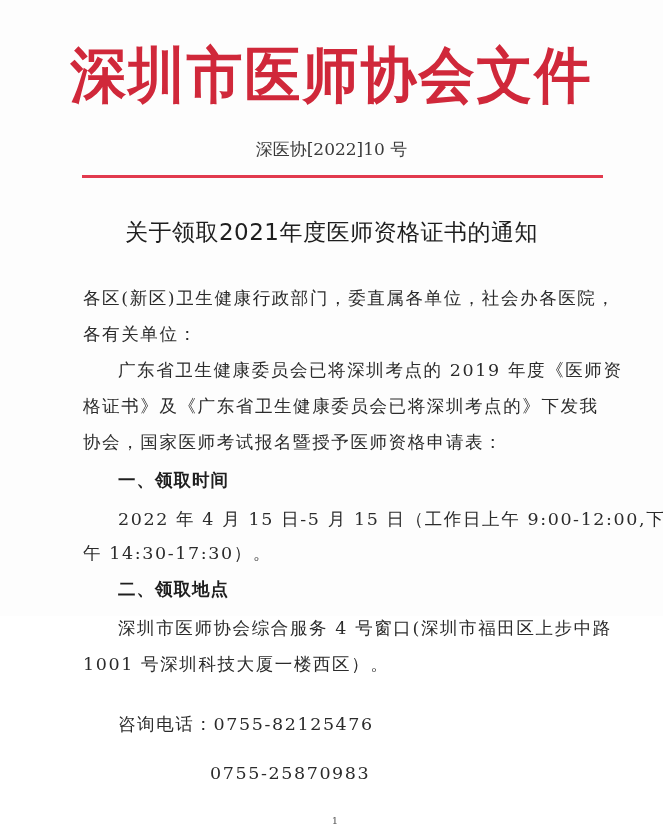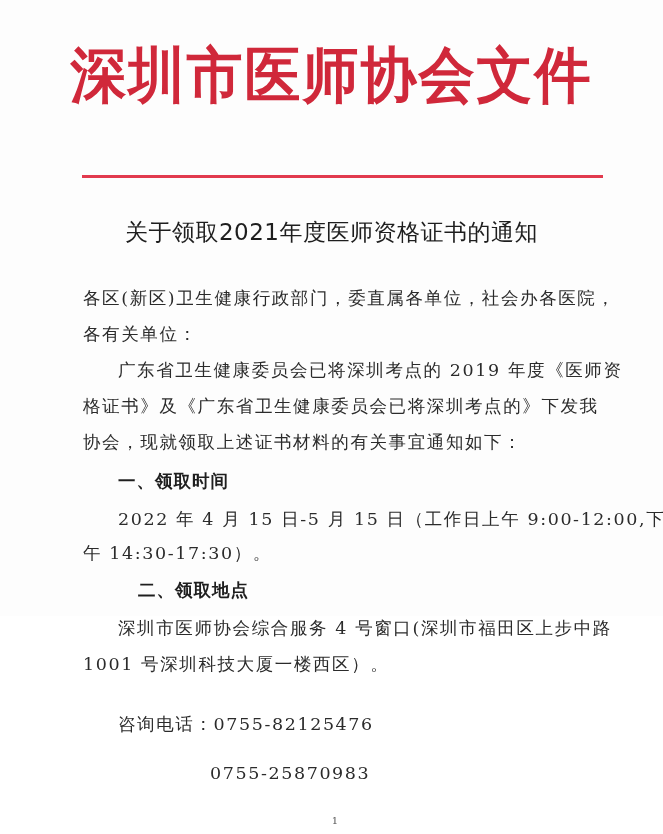--- a/index.html
+++ b/index.html
@@ -71,21 +71,21 @@
       width: 520px;
       font-size: 17.5px;
       line-height: 28px;
       white-space: nowrap;
       color: #2b2b2b;
       letter-spacing: 1.6px;
     }
     .indent { left: 118px; }
     .phone-indent { left: 210px; }
     .heading {
-      font-family: Liberation Serif, serif;
+      font-family: Liberation Mono, monospace;
       font-weight: bold;
       letter-spacing: 1px;
       color: #1e1e1e;
     }
     .page-number {
       position: absolute;
       left: 330px;
       top: 814px;
       width: 10px;
       text-align: center;
@@ -94,37 +94,38 @@
       color: #555;
     }
   </style>
 </head>
 <body>
 
 <div class="page">
 
   <div class="masthead">深圳市医师协会文件</div>
 
+  <div class="doc-number">深医协[2022]10 号</div>
 
   <div class="red-rule"></div>
 
   <div class="notice-title">关于领取2021年度医师资格证书的通知</div>
 
   <div class="line" style="top:320px;">各有关单位：</div>
   <div class="line" style="top:284px;">各区(新区)卫生健康行政部门，委直属各单位，社会办各医院，</div>
 
   <div class="line indent" style="top:356px;">广东省卫生健康委员会已将深圳考点的 2019 年度《医师资</div>
   <div class="line" style="top:392px;">格证书》及《广东省卫生健康委员会已将深圳考点的》下发我</div>
-  <div class="line" style="top:428px;">协会，现就领取上述证书材料的有关事宜通知如下：</div>
+  <div class="line" style="top:428px;">协会，国家医师考试报名暨授予医师资格申请表：</div>
 
   <div class="line indent heading" style="top:467px;">一、领取时间</div>
   <div class="line indent" style="top:505px;">2022 年 4 月 15 日-5 月 15 日（工作日上午 9:00-12:00,下</div>
   <div class="line" style="top:539px;">午 14:30-17:30）。</div>
 
-  <div class="line indent heading" style="top:576px;margin-left:20px;">二、领取地点</div>
+  <div class="line indent heading" style="top:576px;">二、领取地点</div>
   <div class="line indent" style="top:614px;">深圳市医师协会综合服务 4 号窗口(深圳市福田区上步中路</div>
   <div class="line" style="top:650px;">1001 号深圳科技大厦一楼西区）。</div>
 
   <div class="line indent" style="top:710px;">咨询电话：0755-82125476</div>
   <div class="line phone-indent" style="top:759px;">0755-25870983</div>
 
   <div class="page-number">1</div>
 
 </div>
 

